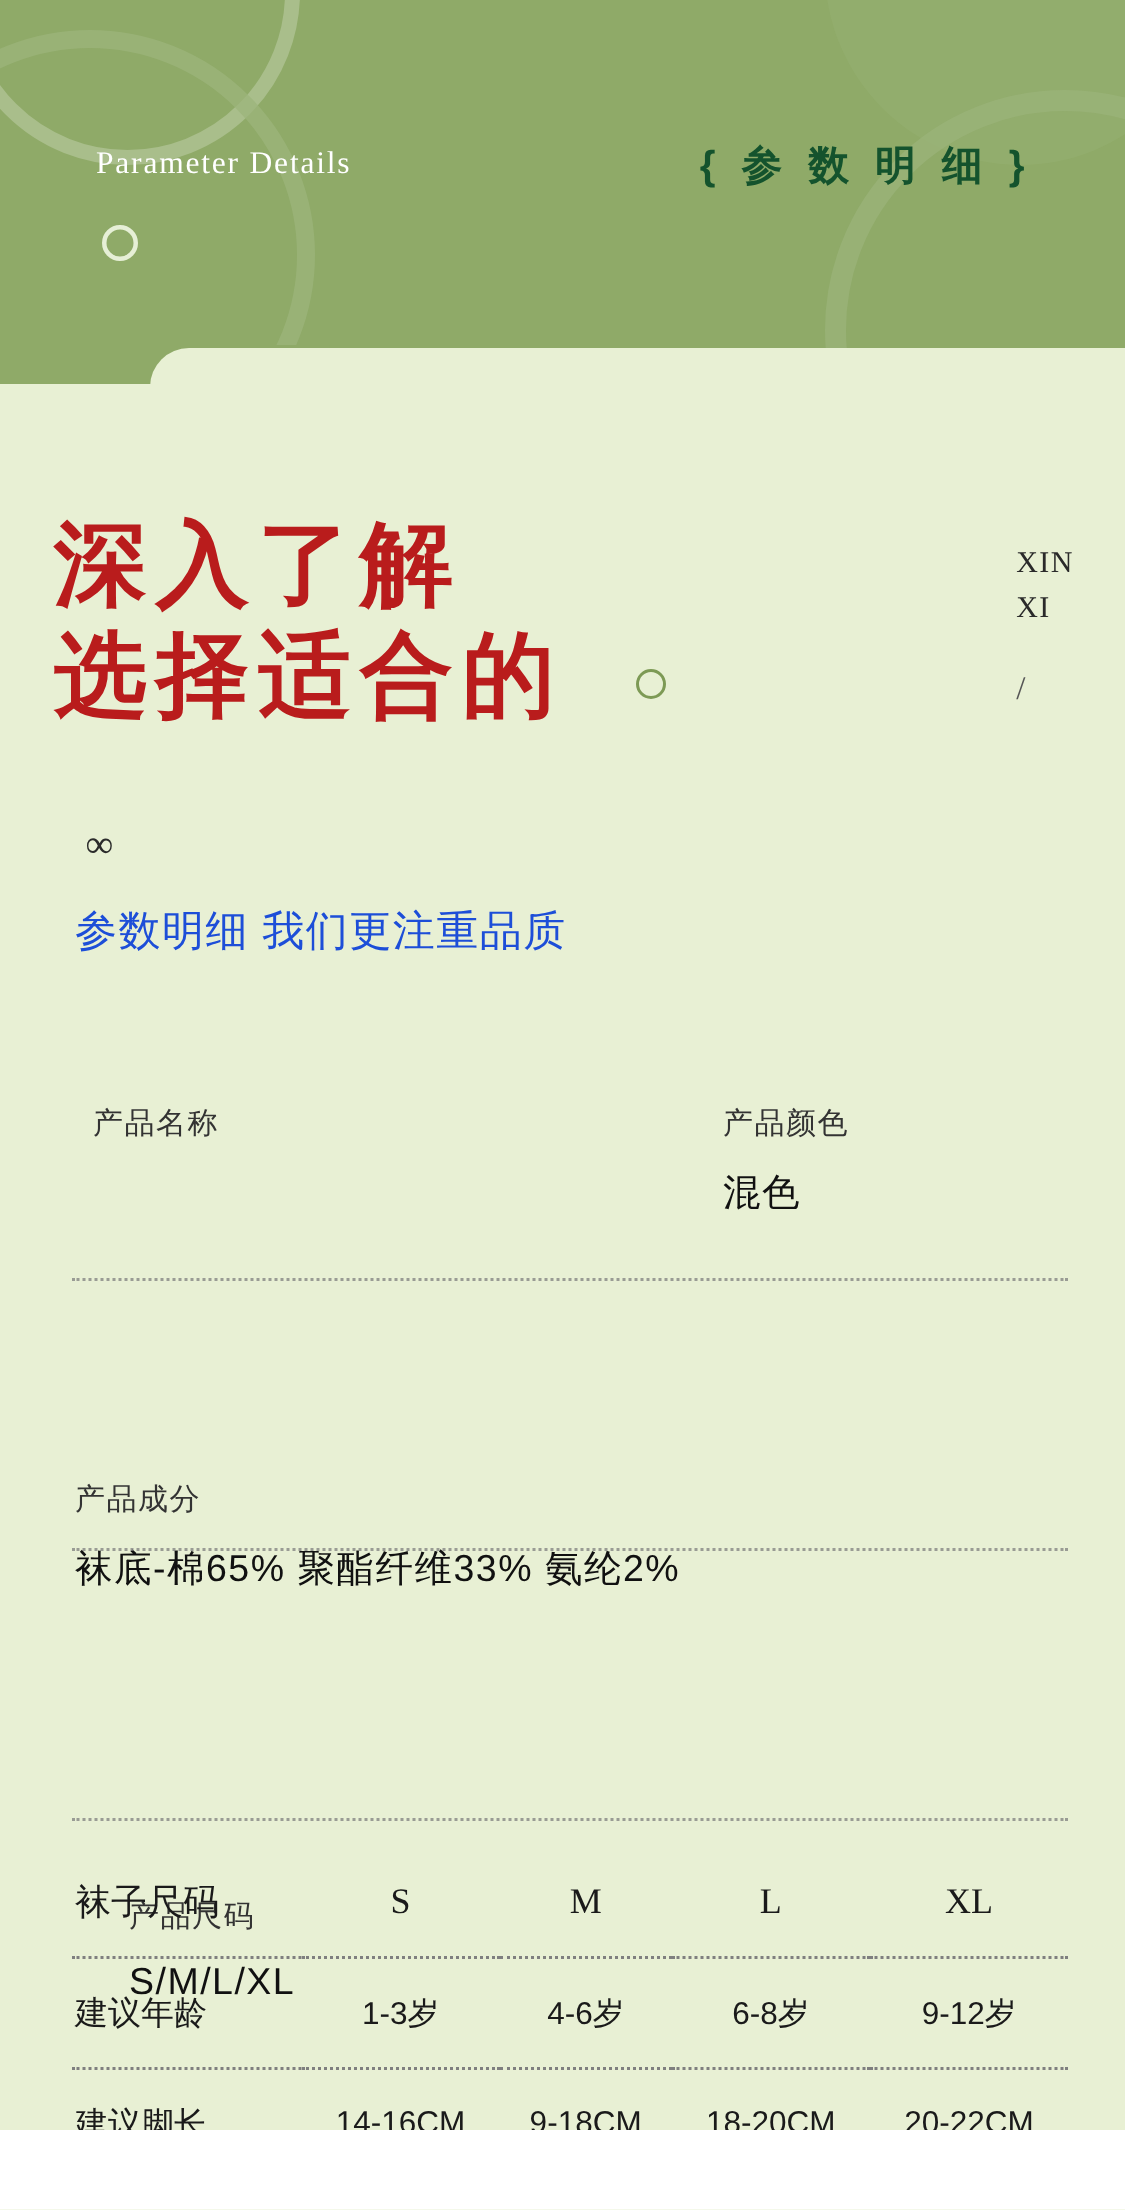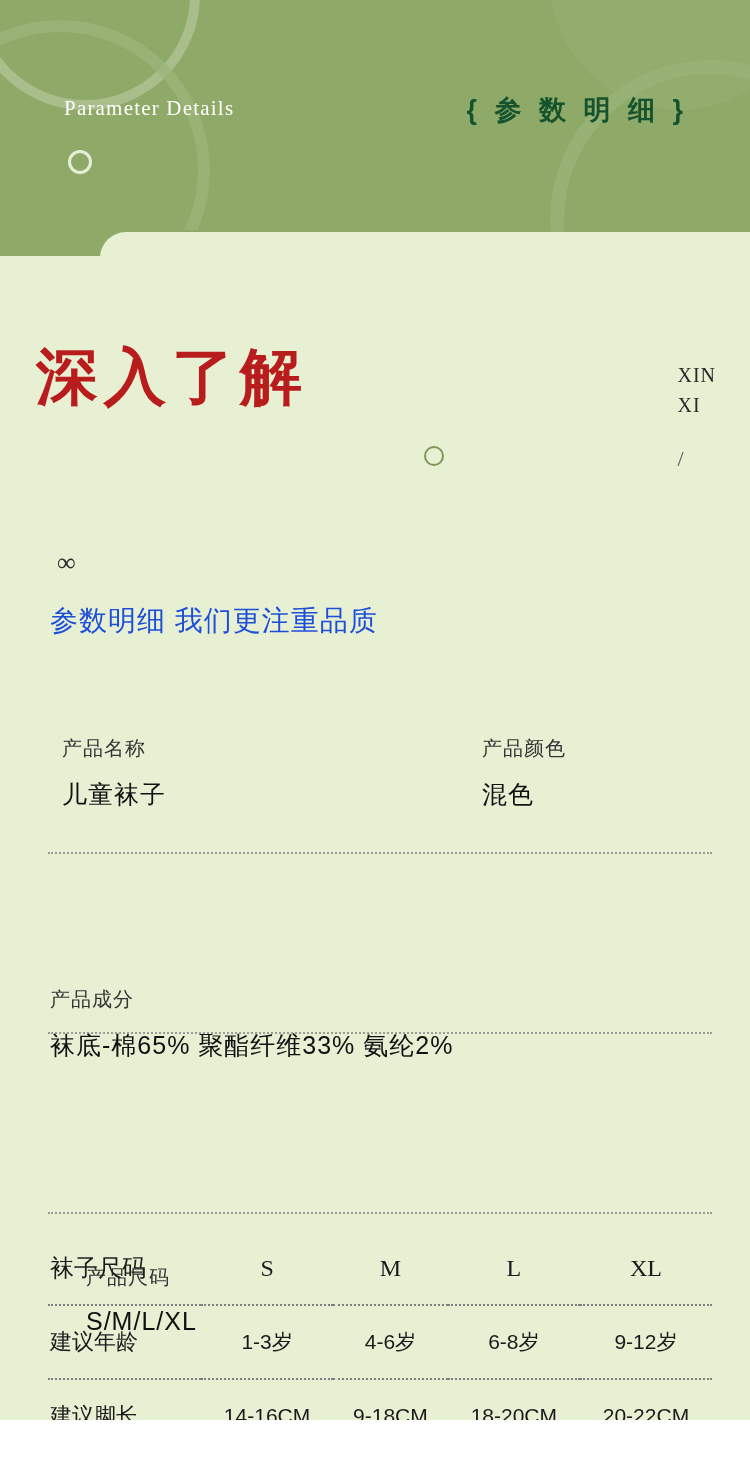--- a/index.html
+++ b/index.html
@@ -297,40 +297,40 @@
 
   <div class="header-notch">
     <div class="notch-left"></div>
     <div class="notch-curve"></div>
     <div class="notch-cover"></div>
   </div>
 
   <div class="title-wrap">
     <h1 class="big-title">
       <span>深入了解</span>
+      <span class="line2">选择适合的</span>
     </h1>
   </div>
 
   <div class="xinxi">
     <div>XIN</div>
     <div>XI</div>
     <span class="slash">/</span>
   </div>
 
   <div class="ring-accent"></div>
 
   <div class="infinity">∞</div>
 
   <div class="subtitle">参数明细 我们更注重品质</div>
 
   <div class="spec-block spec-row" style="top:735px;">
     <div class="spec-cols">
       <div class="spec-col-a">
         <div class="spec-label">产品名称</div>
-        <div class="spec-value">儿童袜子</div>
       </div>
       <div class="spec-col-b">
         <div class="spec-label">产品颜色</div>
         <div class="spec-value">混色</div>
       </div>
     </div>
   </div>
   <div class="dotted" style="top:852px;"></div>
 
   <div class="spec-block spec-row" style="top:910px;">

